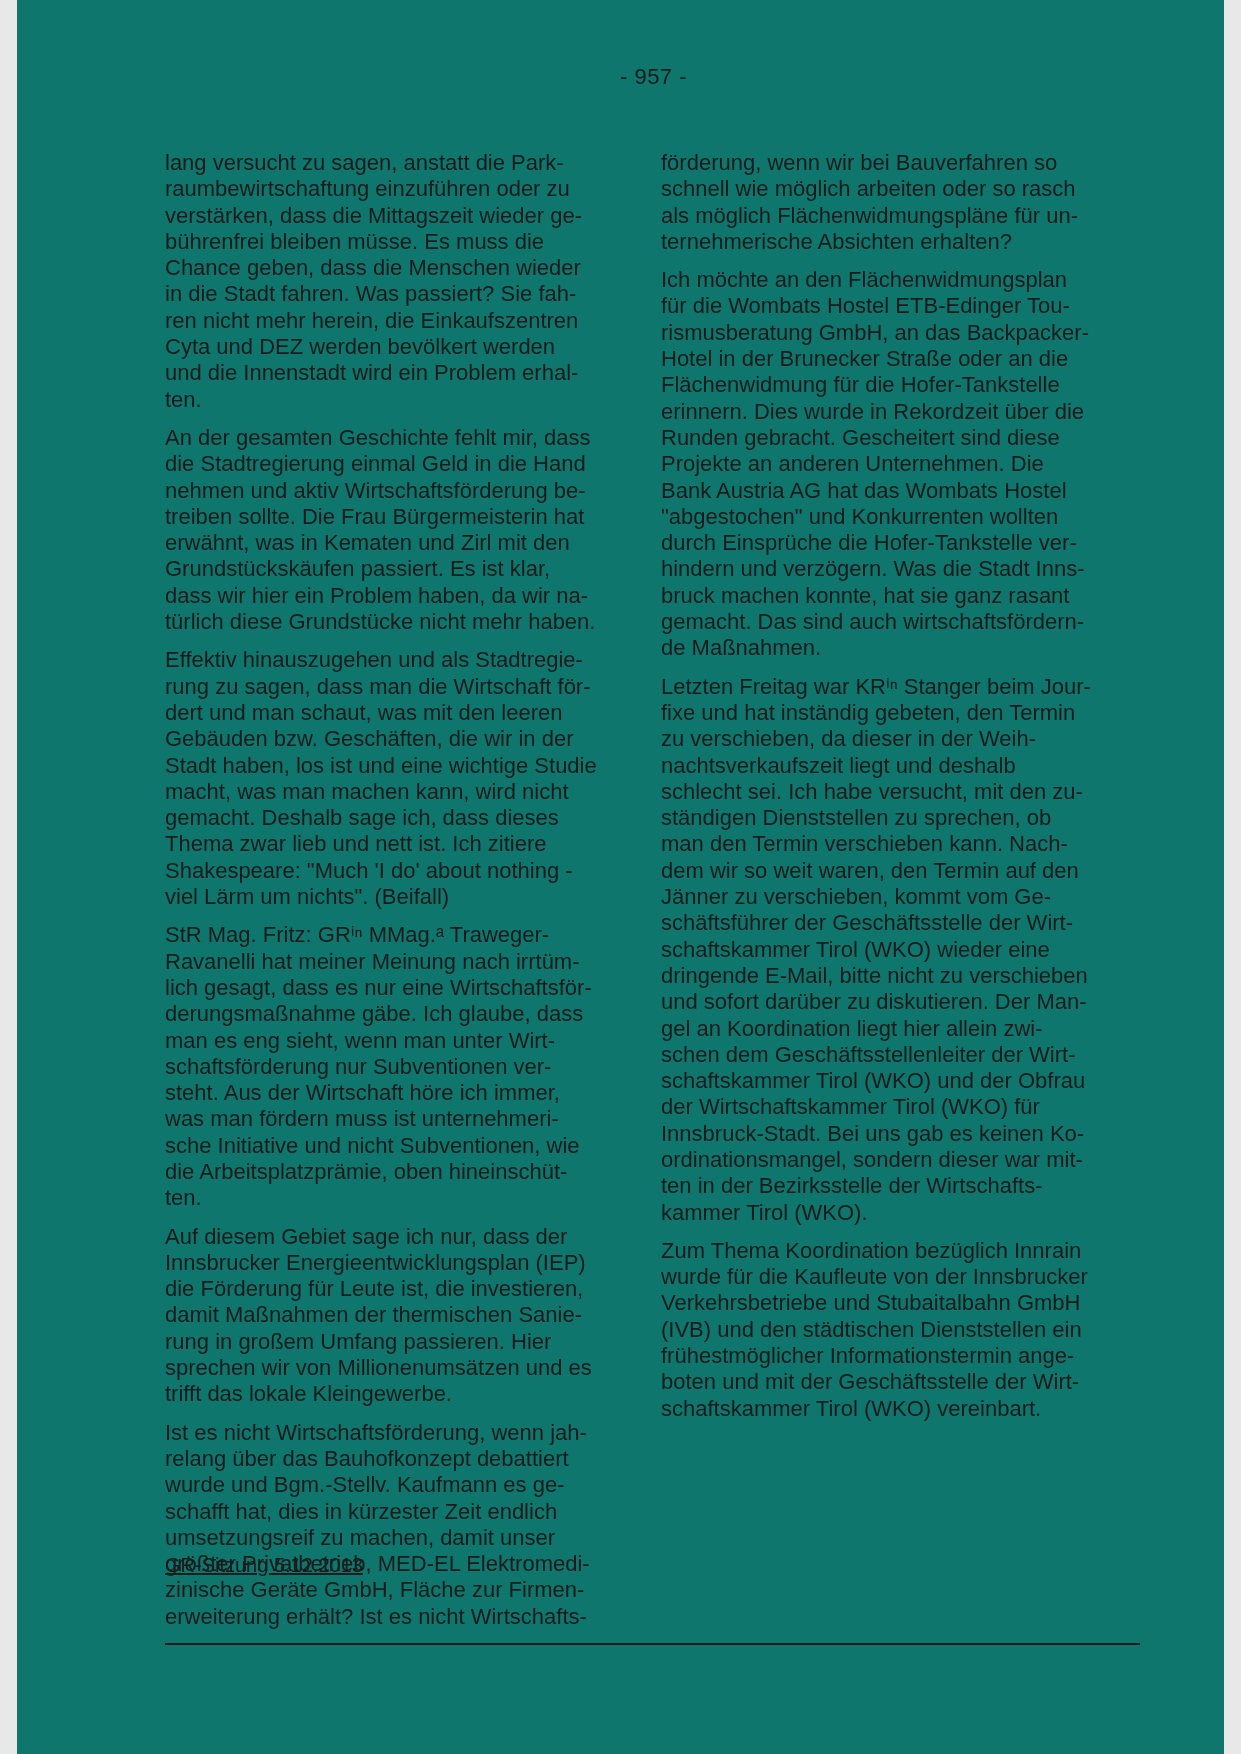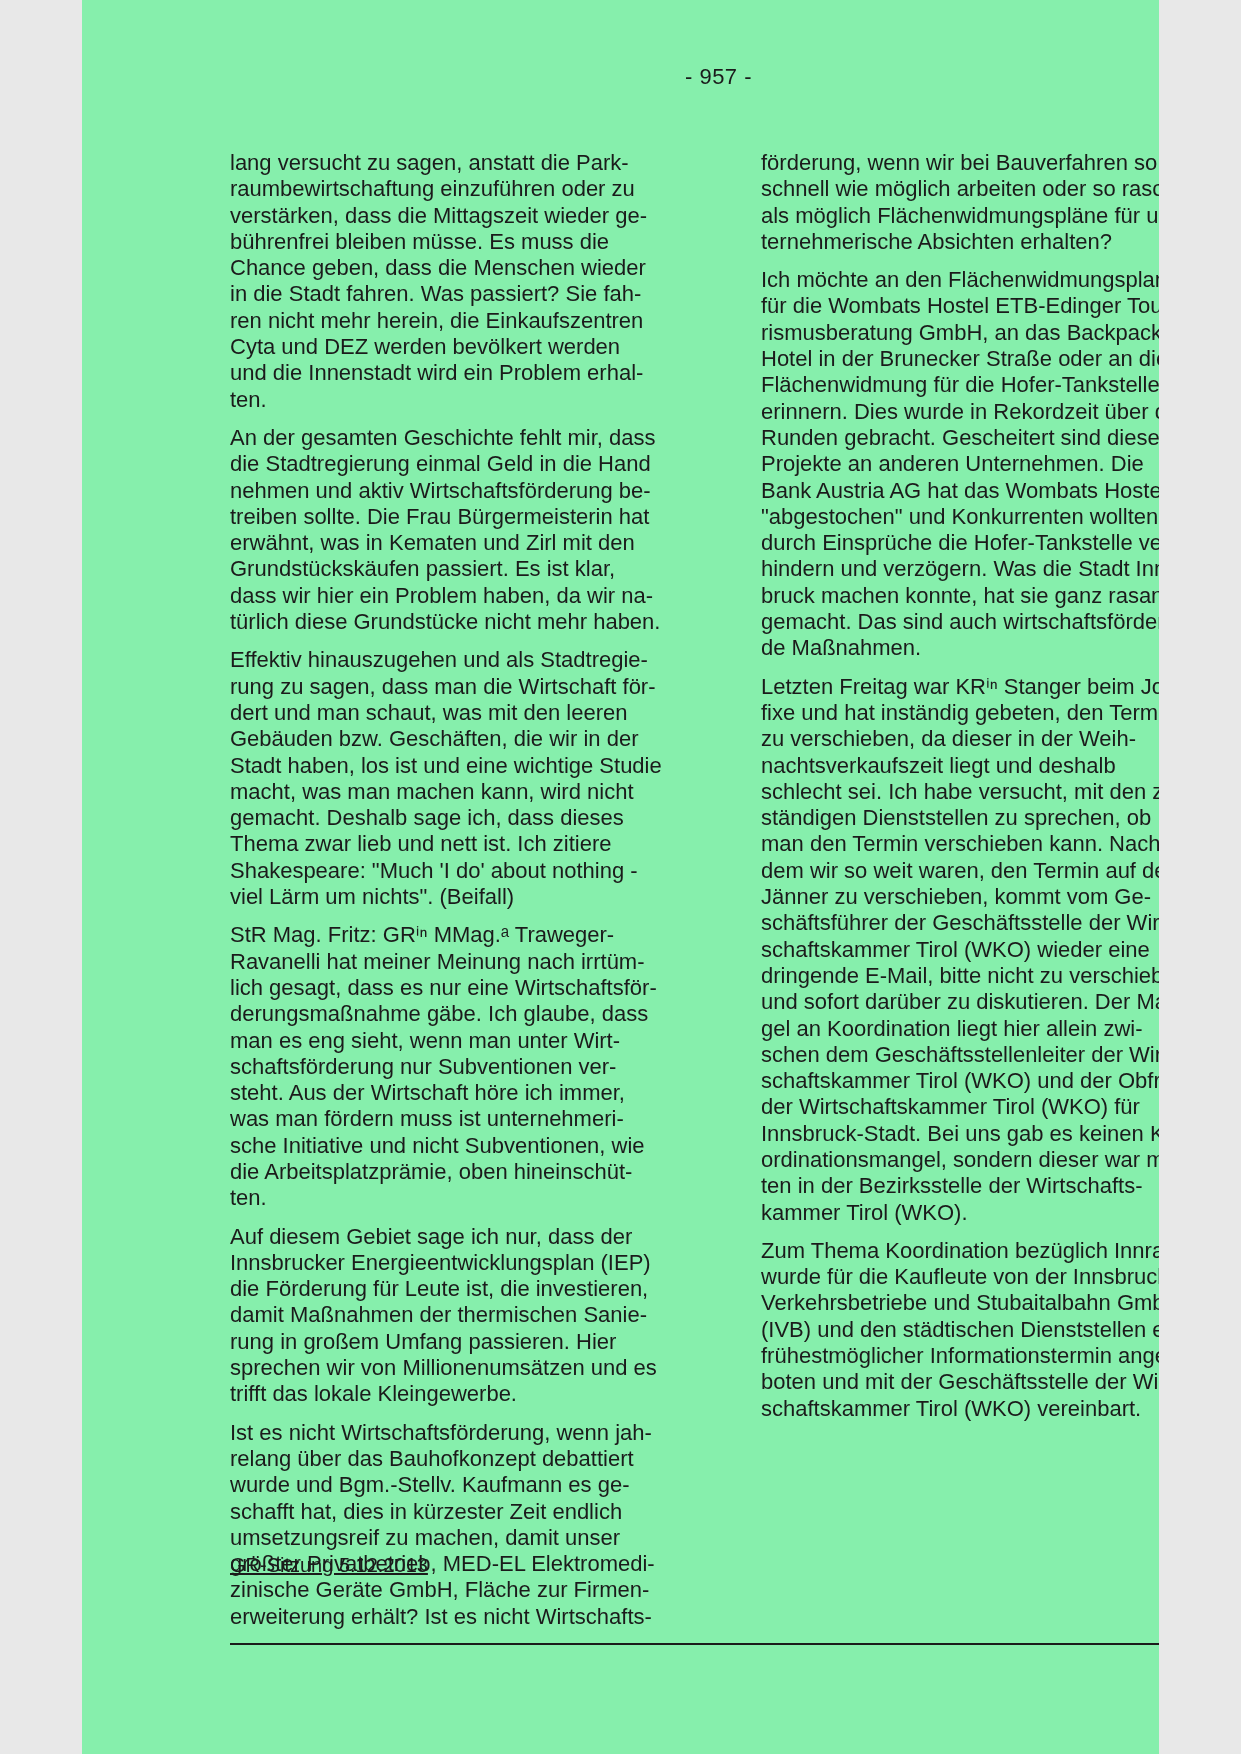--- a/index.html
+++ b/index.html
@@ -1,41 +1,41 @@
 <!DOCTYPE html>
 <html><head>
 <meta charset="utf-8">
 <style>
   * { margin: 0; padding: 0; box-sizing: border-box; }
   html, body { background: #e8e8e8; }
   .page {
     position: relative;
-    width: 1077px;
+    width: 1207px;
     height: 1754px;
     margin: 0 auto;
-    background: #86efac;
+    background: #0f766e;
     font-family: "Liberation Sans", sans-serif;
     color: #1b1b1b;
     overflow: hidden;
   }
   .page-number {
     position: absolute;
     top: 64px;
     left: 148px;
     width: 977px;
     text-align: center;
     font-size: 22px;
     letter-spacing: 0.5px;
   }
   .columns {
     position: absolute;
     top: 150px;
     left: 148px;
     display: flex;
-    gap: 79px;
+    gap: 44px;
   }
   .col {
     font-size: 22px;
     line-height: 26.3px;
     text-align: left;
   }
   .col-left  { width: 452px; }
   .col-right { width: 462px; }
   .col p {
     white-space: pre-line;

